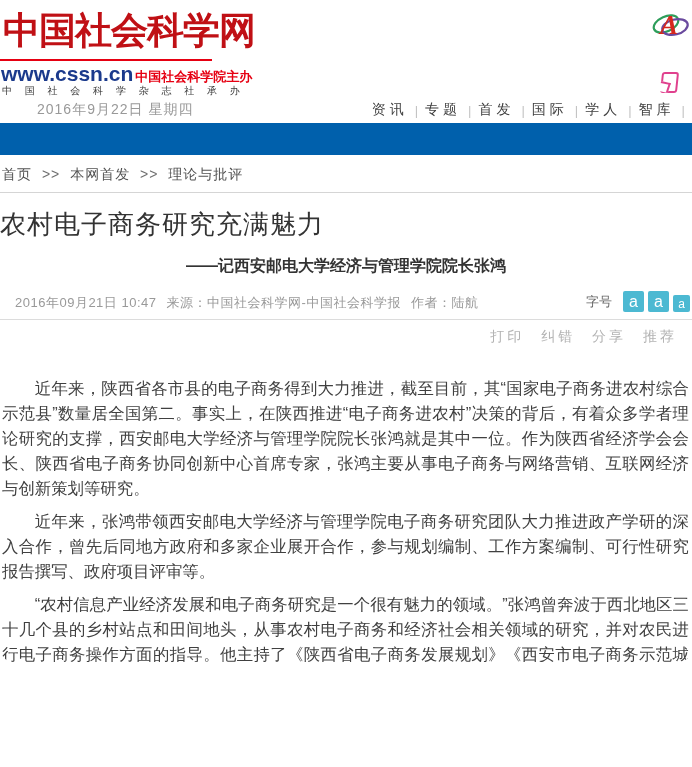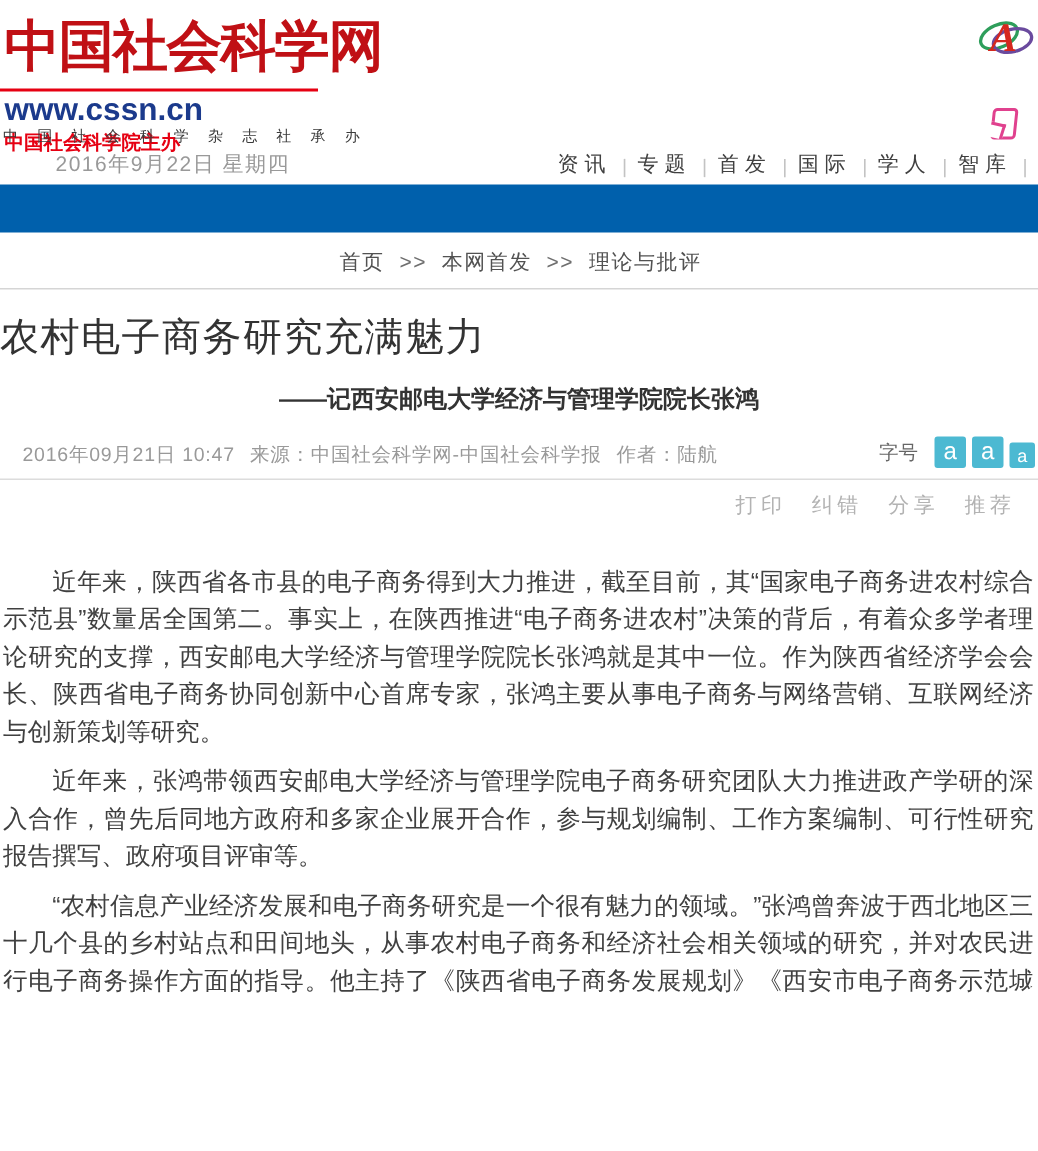--- a/index.html
+++ b/index.html
@@ -28,21 +28,21 @@
     color: #c01015;
     white-space: nowrap;
   }
   .red-line {
     position: absolute; left: 0; top: 59px;
     width: 212px; height: 2px;
     background: #e60012;
   }
   .url-row {
     position: absolute; left: 1px; top: 62px;
-    white-space: nowrap; display: flex; align-items: baseline; flex-direction: column;
+    white-space: nowrap; display: flex; align-items: baseline;
   }
   .site-url {
     font-size: 21px; font-weight: bold; color: #1b3a8c; letter-spacing: 0;
   }
   .organizer {
     font-size: 13px; font-weight: bold; color: #e60012; margin-left: 2px;
   }
   .undertaker {
     position: absolute; left: 2px; top: 84px;
     font-size: 10px; color: #3a3a3a; letter-spacing: 5px;
@@ -73,21 +73,20 @@
   .top-nav .sep::before { content: "|"; }
 
   .blue-bar { width: 692px; height: 32px; background: #0060ac; }
 
   
   .breadcrumb {
     padding: 11px 0 8px 2px;
     font-size: 14px; color: #525252;
     border-bottom: 1px solid #d5d5d5;
     letter-spacing: 1px;
-    text-align: center;
   }
   .breadcrumb .crumb { cursor: pointer; }
   .breadcrumb .bc-sep { color: #6f6f6f; margin: 0 5px; }
 
   
   .article-title {
     margin-top: 14px;
     text-align: left;
     font-size: 26px; font-weight: normal; color: #333;
     letter-spacing: 1px;

